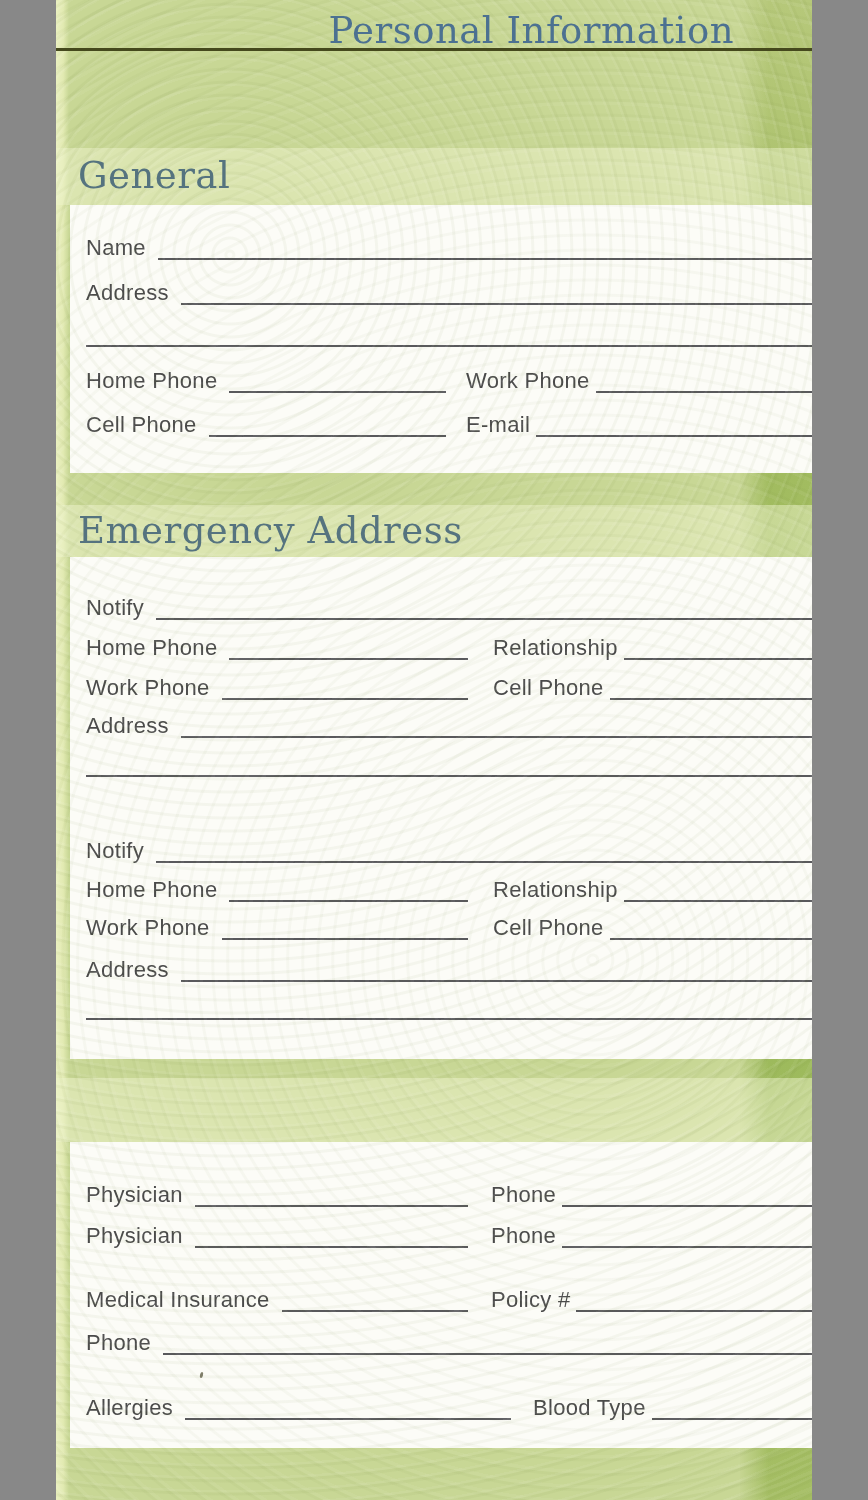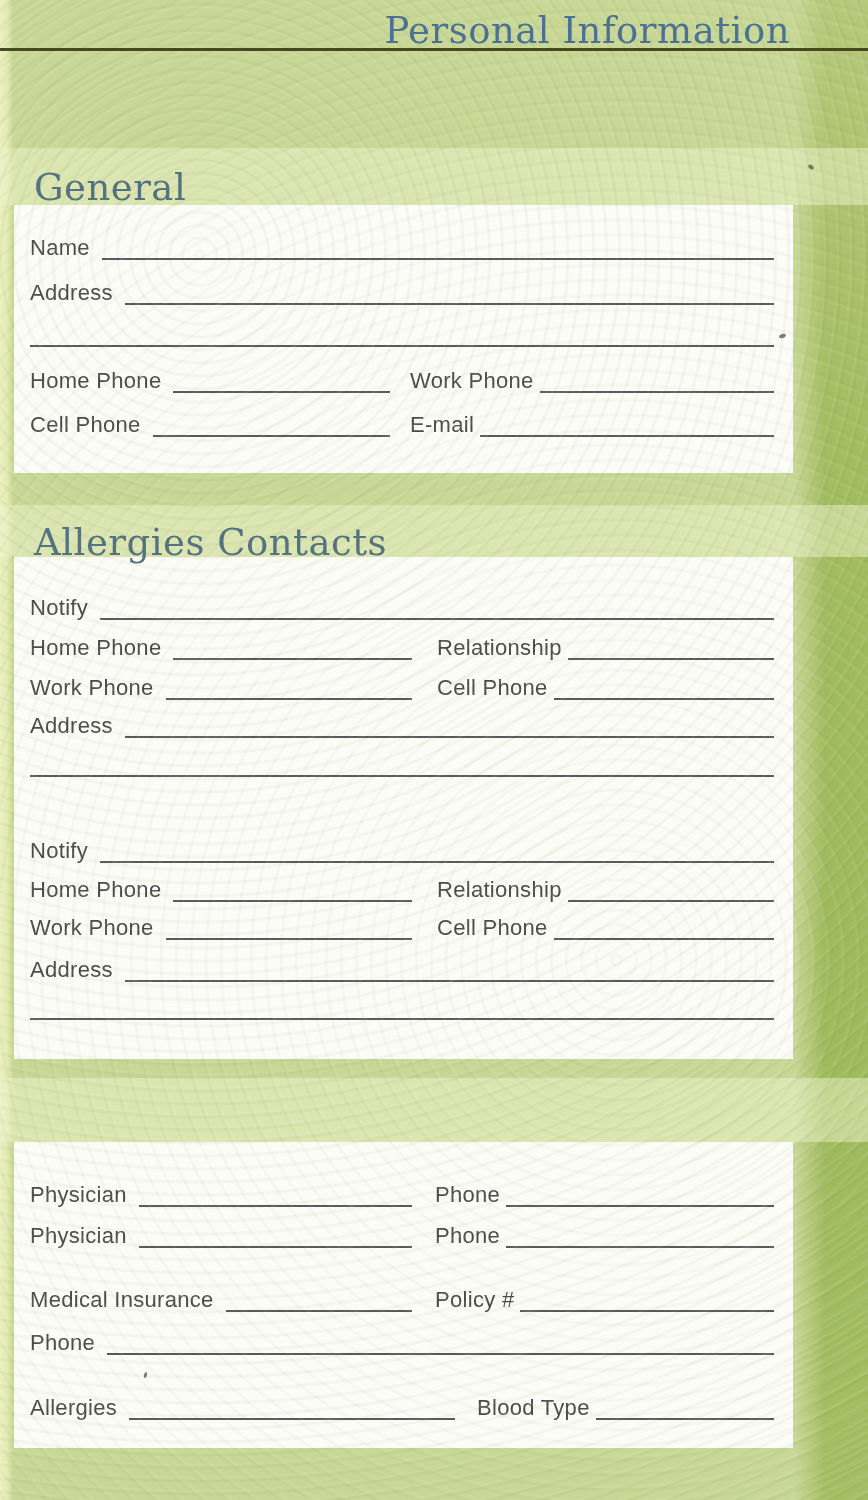--- a/index.html
+++ b/index.html
@@ -1,36 +1,36 @@
 <!DOCTYPE html>
 <html><head>
 <meta charset="utf-8">
 <style>
   html,body{margin:0;padding:0;background:#888;}
-  .page{position:relative;width:868px;height:1500px;margin:0 auto;overflow:hidden;
+  .page{position:relative;width:756px;height:1500px;margin:0 auto;overflow:hidden;
         background:#c8d795;font-family:"Liberation Sans",sans-serif;}
   
   .page::after{content:"";position:absolute;inset:0;pointer-events:none;
         background:
           repeating-radial-gradient(circle at 23% 17%, rgba(255,255,255,0.06) 0 2px, rgba(96,118,44,0.05) 3px 5px, rgba(0,0,0,0) 6px 13px),
           repeating-radial-gradient(circle at 71% 64%, rgba(255,255,255,0.05) 0 3px, rgba(96,118,44,0.04) 4px 6px, rgba(0,0,0,0) 7px 15px);}
   .edge-left{position:absolute;left:0;top:0;width:13px;height:1500px;
         background:linear-gradient(90deg,#eaf0c0 0%,#e2eab2 55%,rgba(226,234,178,0) 100%);}
   .edge-right{position:absolute;right:0;top:0;width:72px;height:1500px;
         background:linear-gradient(90deg,rgba(200,215,149,0.95) 0%,rgba(200,215,149,0) 40%),
                    linear-gradient(180deg,#b6c87a 0%,#a2bc60 30%,#9dba5c 70%,#a5be64 100%);}
   .header-rule{position:absolute;left:0;top:48px;width:868px;height:3px;background:#45491d;z-index:1;}
   .page-title{position:absolute;top:9px;right:78px;margin:0;z-index:2;
         font-family:"DejaVu Serif","Liberation Serif",serif;font-weight:400;
         font-size:37px;line-height:1.2;color:#4c7191;letter-spacing:0.5px;}
   .band{position:absolute;left:0;width:868px;background:rgba(238,244,203,0.5);}
   #band-general{top:148px;height:57px;}
   #band-emergency{top:505px;height:52px;}
   #band-medical{top:1078px;height:64px;}
-  .section-heading{position:absolute;left:22px;margin:12px;z-index:2;
+  .section-heading{position:absolute;left:22px;margin:0;z-index:2;
         font-family:"DejaVu Serif","Liberation Serif",serif;font-weight:400;
         font-size:37px;line-height:1.1;color:#55737f;letter-spacing:0.5px;}
   #heading-general{top:156px;}
   #heading-emergency{top:511px;}
   #heading-medical{top:1096px;}
   .panel{position:absolute;left:14px;width:779px;background:#fcfcf7;}
   #panel-general{top:205px;height:268px;}
   #panel-emergency{top:557px;height:502px;}
   #panel-medical{top:1142px;height:306px;}
   .row{position:absolute;left:16px;right:19px;height:32px;display:flex;align-items:flex-end;}
@@ -101,21 +101,21 @@
         <span class="lbl">Cell Phone</span>
         <span class="line"></span>
       </span>
       <span class="colB m-g">
         <span class="lbl">E-mail</span>
         <span class="line"></span>
       </span>
     </div>
   </div>
 
-  <h2 class="section-heading" id="heading-emergency">Allergies Contacts</h2>
+  <h2 class="section-heading" id="heading-emergency">Emergency Address</h2>
   <div class="panel" id="panel-emergency">
 
     <div class="row" id="e1-notify">
       <span class="lbl">Notify</span>
       <span class="line"></span>
     </div>
     <div class="row" id="e1-homerel">
       <span class="colA w-e">
         <span class="lbl">Home Phone</span>
         <span class="line"></span>

